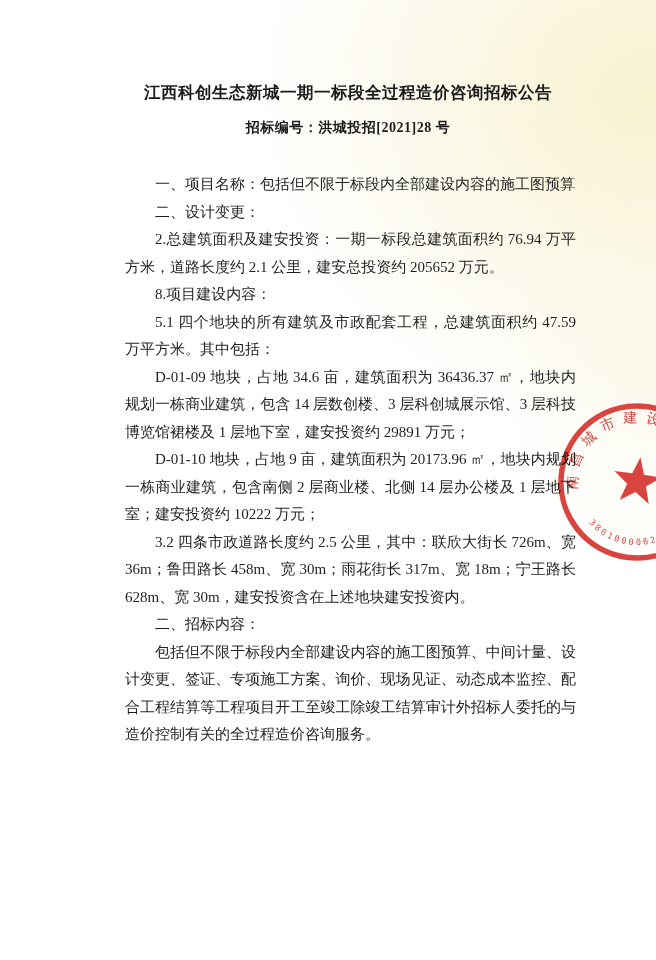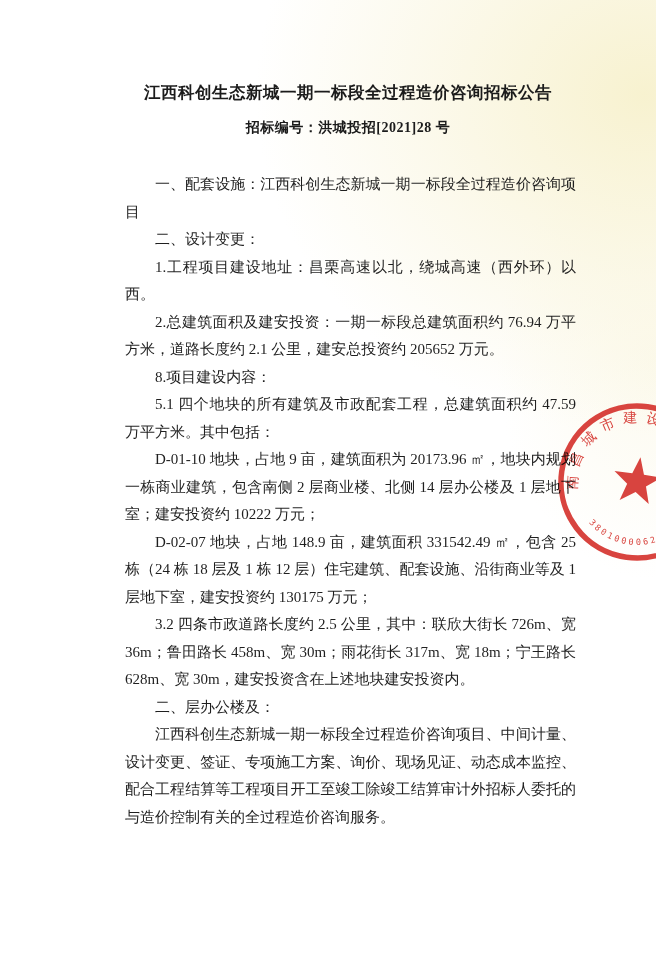--- a/index.html
+++ b/index.html
@@ -82,31 +82,30 @@
 
 <div class="paper-tint"></div>
 
 <div class="page">
 
   <h1 class="doc-title">江西科创生态新城一期一标段全过程造价咨询招标公告</h1>
 
   <h2 class="doc-subtitle">招标编号：洪城投招[2021]28 号</h2>
 
   <div class="doc-body">
-    <p>一、配套设施：江西科创生态新城一期一标段全过程造价咨询项目</p>
+    <p>一、项目名称：包括但不限于标段内全部建设内容的施工图预算</p>
     <p>二、设计变更：</p>
-    <p>1.工程项目建设地址：昌栗高速以北，绕城高速（西外环）以西。</p>
     <p>2.总建筑面积及建安投资：一期一标段总建筑面积约 76.94 万平方米，道路长度约 2.1 公里，建安总投资约 205652 万元。</p>
     <p>8.项目建设内容：</p>
     <p>5.1 四个地块的所有建筑及市政配套工程，总建筑面积约 47.59 万平方米。其中包括：</p>
+    <p>D-01-09 地块，占地 34.6 亩，建筑面积为 36436.37 ㎡，地块内规划一栋商业建筑，包含 14 层数创楼、3 层科创城展示馆、3 层科技博览馆裙楼及 1 层地下室，建安投资约 29891 万元；</p>
     <p>D-01-10 地块，占地 9 亩，建筑面积为 20173.96 ㎡，地块内规划一栋商业建筑，包含南侧 2 层商业楼、北侧 14 层办公楼及 1 层地下室；建安投资约 10222 万元；</p>
-    <p>D-02-07 地块，占地 148.9 亩，建筑面积 331542.49 ㎡，包含 25 栋（24 栋 18 层及 1 栋 12 层）住宅建筑、配套设施、沿街商业等及 1 层地下室，建安投资约 130175 万元；</p>
     <p>3.2 四条市政道路长度约 2.5 公里，其中：联欣大街长 726m、宽 36m；鲁田路长 458m、宽 30m；雨花街长 317m、宽 18m；宁王路长 628m、宽 30m，建安投资含在上述地块建安投资内。</p>
-    <p>二、层办公楼及：</p>
-    <p>江西科创生态新城一期一标段全过程造价咨询项目、中间计量、设计变更、签证、专项施工方案、询价、现场见证、动态成本监控、配合工程结算等工程项目开工至竣工除竣工结算审计外招标人委托的与造价控制有关的全过程造价咨询服务。</p>
+    <p>二、招标内容：</p>
+    <p>包括但不限于标段内全部建设内容的施工图预算、中间计量、设计变更、签证、专项施工方案、询价、现场见证、动态成本监控、配合工程结算等工程项目开工至竣工除竣工结算审计外招标人委托的与造价控制有关的全过程造价咨询服务。</p>
   </div>
 
   <div class="seal">
     <svg width="170" height="170" viewBox="0 0 170 170" xmlns="http://www.w3.org/2000/svg">
       <defs>
         <path id="sealArcTop" d="M 28.6 105.5 A 60 60 0 1 1 141.4 105.5" fill="none"></path>
         <path id="sealArcBottom" d="M 35.4 123.8 A 63 63 0 0 0 134.6 123.8" fill="none"></path>
       </defs>
 
       <circle cx="85" cy="85" r="76" fill="none" stroke-width="5.5" stroke="#d5342e"></circle>

